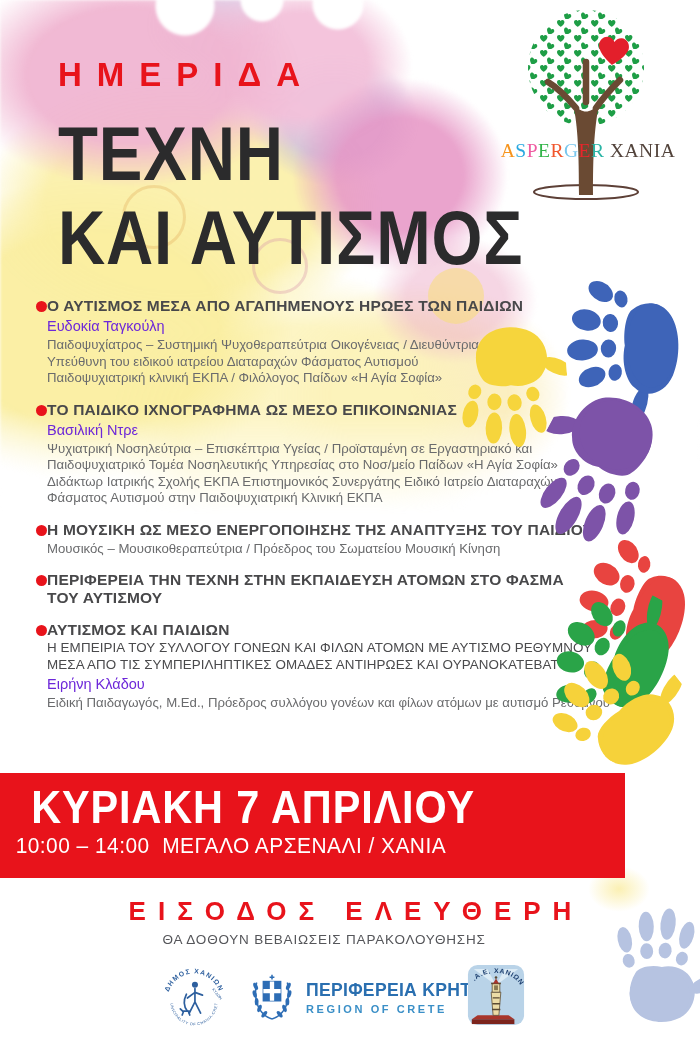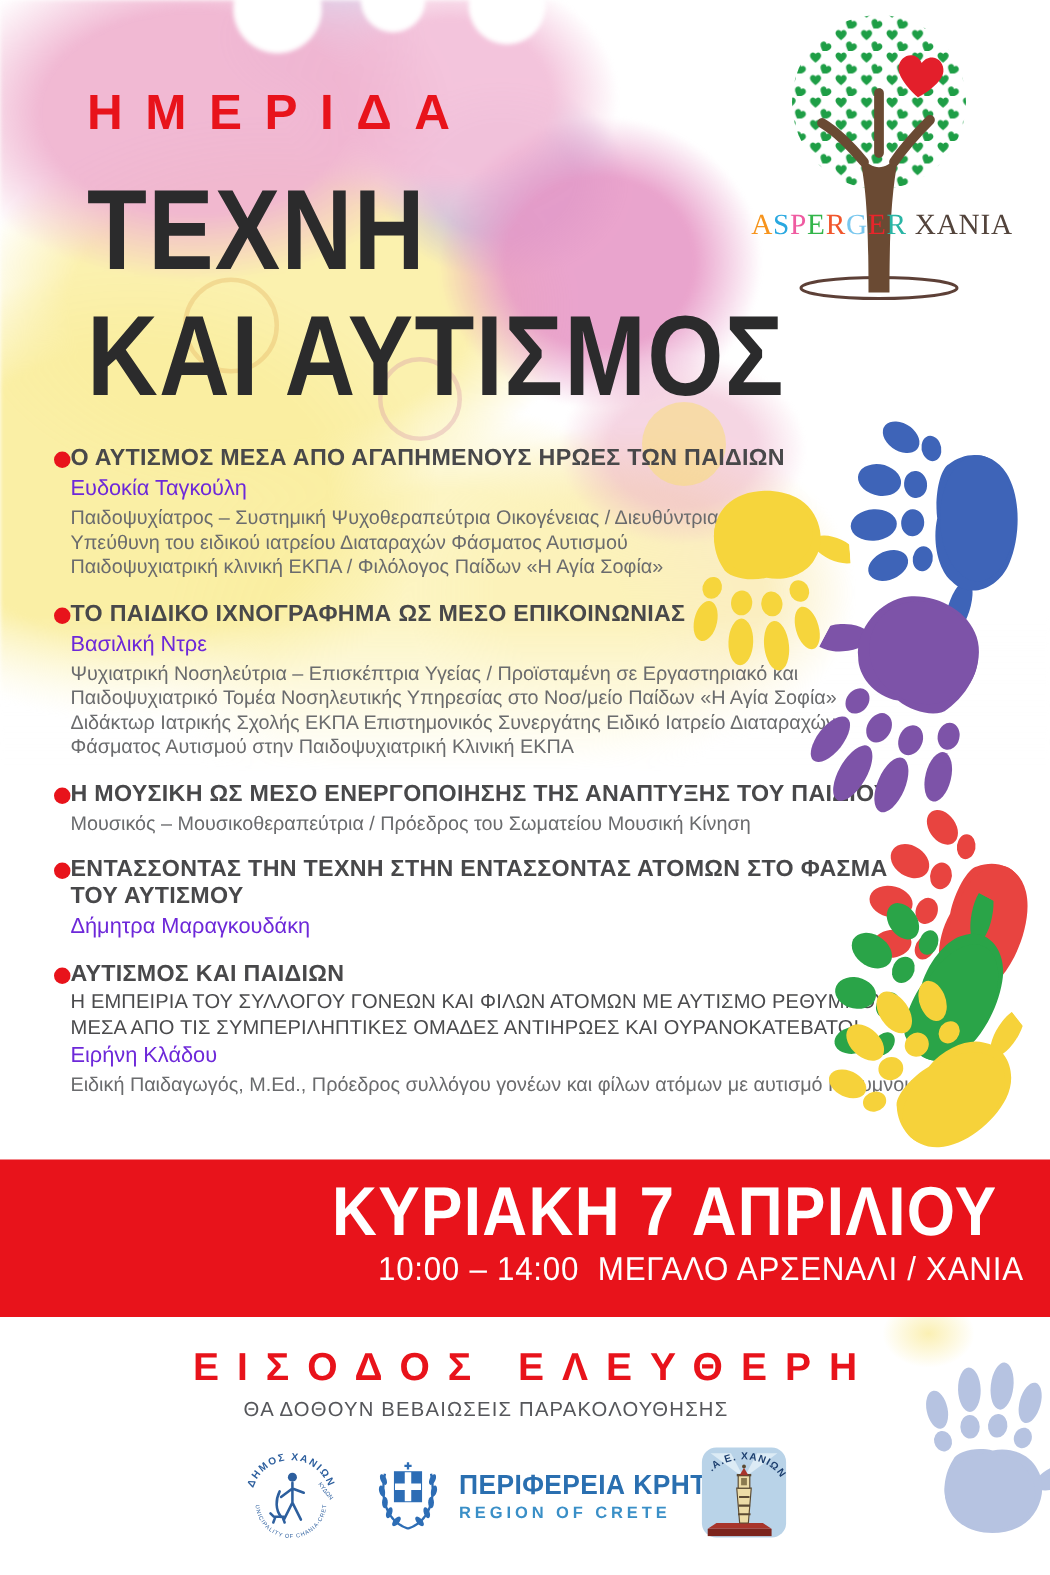--- a/index.html
+++ b/index.html
@@ -45,21 +45,21 @@
   .bullet{width:11px;height:11px;border-radius:50%;background:#e8131b;flex:none;margin-top:4px;}
   .sec-title div{font-size:15.5px;font-weight:700;color:#48484a;line-height:18px;letter-spacing:.2px;white-space:nowrap;}
   .sec-sub div{font-size:13.4px;color:#4a4a4c;line-height:17px;letter-spacing:.1px;white-space:nowrap;}
   .speaker{font-size:14.5px;color:#6d28d9;line-height:18px;margin-top:2px;white-space:nowrap;}
   .creds{margin-top:2px;}
   .creds div{font-size:13.2px;color:#6a6b6d;line-height:16.5px;white-space:nowrap;}
   
   .hand{position:absolute;pointer-events:none;}
   .hand svg{display:block;width:100%;height:100%;}
   
-  .banner{position:absolute;left:0;top:773px;width:700px;height:105px;background:#e8131b;color:#fff;text-align:right;}
+  .banner{position:absolute;left:0;top:773px;width:625px;height:105px;background:#e8131b;color:#fff;text-align:left;}
   .banner-date{margin-top:10px;font-size:46px;font-weight:700;letter-spacing:1px;line-height:1.05;
                transform:scaleX(.9);transform-origin:center top;white-space:nowrap;}
   .banner-sub{margin-top:2px;font-size:22px;font-weight:400;letter-spacing:.5px;
               transform:scaleX(.95);transform-origin:center top;white-space:nowrap;}
   
   .entrance{position:absolute;left:0;top:896px;width:700px;text-align:center;font-size:26px;font-weight:700;
             color:#e8131b;letter-spacing:12px;text-indent:12px;white-space:nowrap;}
   .cert-note{position:absolute;left:0;top:932px;width:648px;text-align:center;font-size:13.5px;
              color:#55565a;letter-spacing:.8px;white-space:nowrap;}
   .yellow-spot{position:absolute;left:588px;top:866px;width:62px;height:46px;border-radius:50%;
@@ -168,24 +168,23 @@
         <div class="creds">
           <div>Μουσικός – Μουσικοθεραπεύτρια / Πρόεδρος του Σωματείου Μουσική Κίνηση</div>
         </div>
       </div>
     </div>
 
     <div class="section">
       <div class="bullet"></div>
       <div>
         <div class="sec-title">
-          <div>ΕΝΤΑΣΣΟΝΤΑΣ ΤΗΝ ΤΕΧΝΗ ΣΤΗΝ ΕΝΤΑΣΣΟΝΤΑΣ ΑΤΟΜΩΝ ΣΤΟ ΦΑΣΜΑ</div>
+          <div>ΠΕΡΙΦΕΡΕΙΑ ΤΗΝ ΤΕΧΝΗ ΣΤΗΝ ΕΚΠΑΙΔΕΥΣΗ ΑΤΟΜΩΝ ΣΤΟ ΦΑΣΜΑ</div>
           <div>ΤΟΥ ΑΥΤΙΣΜΟΥ</div>
         </div>
-        <div class="speaker">Δήμητρα Μαραγκουδάκη</div>
       </div>
     </div>
 
     <div class="section">
       <div class="bullet"></div>
       <div>
         <div class="sec-title">
             <div>ΑΥΤΙΣΜΟΣ ΚΑΙ ΠΑΙΔΙΩΝ</div>
           </div>
         <div class="sec-sub">

